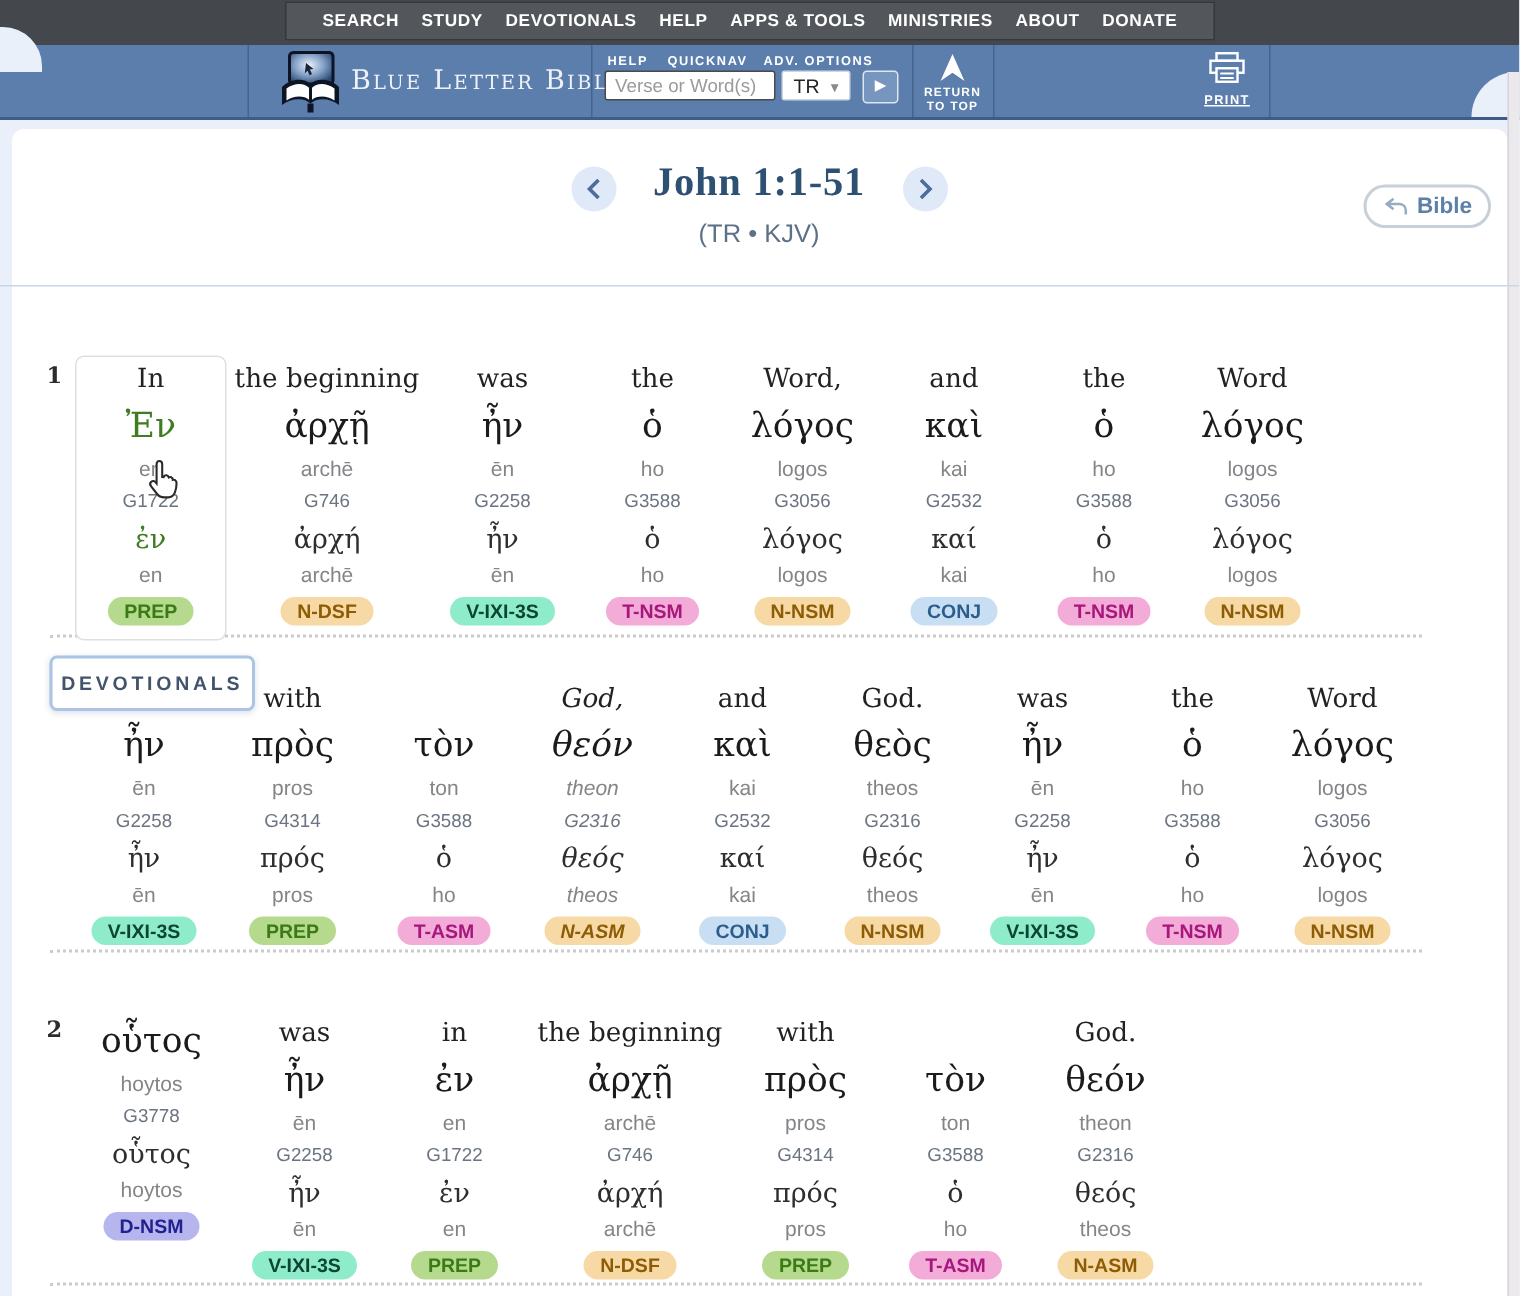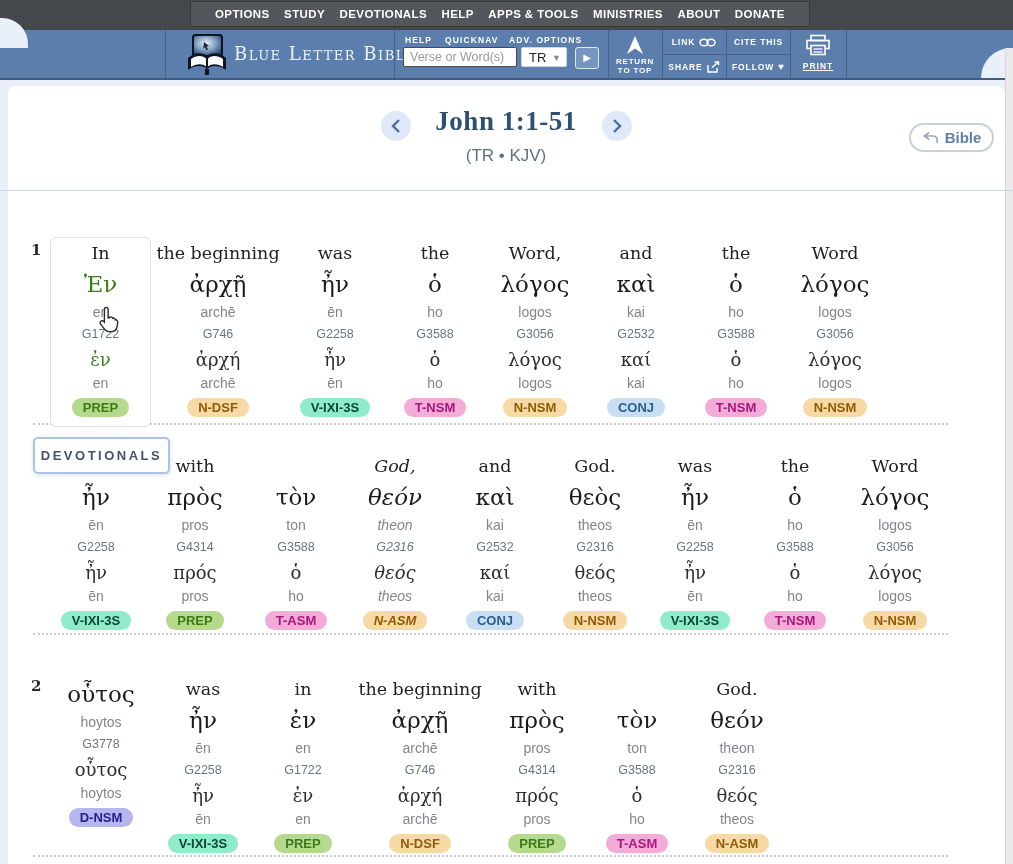--- a/index.html
+++ b/index.html
@@ -82,21 +82,21 @@
            box-shadow:0 1px 4px rgba(60,80,120,.18);}
   .cursor{position:absolute;left:96px;top:305px;z-index:9;}
 </style>
 </head>
 <body>
 
 <div id="page">
 
   <div class="topbar">
     <div class="menubox" id="topnav">
-        <a>OPTIONS</a>
+        <a>SEARCH</a>
         <a>STUDY</a>
         <a>DEVOTIONALS</a>
         <a>HELP</a>
         <a>APPS &amp; TOOLS</a>
         <a>MINISTRIES</a>
         <a>ABOUT</a>
         <a>DONATE</a>
       </div>
   </div>
 
@@ -132,43 +132,20 @@
       <div class="gobtn">▶</div>
     </div>
 
     <div class="hsec sec-return">
       <svg width="30" height="22" viewBox="0 0 30 22" style="margin-top:5px">
         <path d="M15 1 L23 19 L15 13.5 L7 19 Z" fill="#fff"></path>
       </svg>
       <div class="rtt-label">RETURN<br>TO TOP</div>
     </div>
 
-    <div class="hsec sec-grid">
-      <div class="gcell gc-tl">
-        <span>LINK</span>
-        <svg width="17" height="9" viewBox="0 0 17 9">
-          <ellipse cx="5" cy="4.5" rx="4" ry="3.3" fill="none" stroke="#fff" stroke-width="1.5"></ellipse>
-          <ellipse cx="12" cy="4.5" rx="4" ry="3.3" fill="none" stroke="#fff" stroke-width="1.5"></ellipse>
-        </svg>
-      </div>
-      <div class="gcell gc-tr">
-        <span>CITE THIS</span>
-      </div>
-      <div class="gcell gc-bl">
-        <span>SHARE</span>
-        <svg width="13" height="12" viewBox="0 0 13 12">
-          <path d="M1 4 L1 11 L10 11 L10 7" fill="none" stroke="#fff" stroke-width="1.4"></path>
-          <path d="M5 6.5 L11.5 1 M7.5 1 L11.5 1 L11.5 4.2" fill="none" stroke="#fff" stroke-width="1.4"></path>
-        </svg>
-      </div>
-      <div class="gcell gc-br">
-        <span>FOLLOW</span>
-        <span style="font-size:10px">♥</span>
-      </div>
-    </div>
 
     <div class="hsec sec-print">
       <svg width="28" height="25" viewBox="0 0 28 25" style="margin-top:4px">
         <rect x="7" y="1.5" width="14" height="5" fill="none" stroke="#fff" stroke-width="1.6"></rect>
         <rect x="3" y="6.5" width="22" height="8" fill="none" stroke="#fff" stroke-width="1.6"></rect>
         <rect x="7" y="11.5" width="14" height="9" fill="#5b7ead" stroke="#fff" stroke-width="1.6"></rect>
         <line x1="9.5" y1="15" x2="18.5" y2="15" stroke="#fff" stroke-width="1.3"></line>
         <line x1="9.5" y1="18" x2="18.5" y2="18" stroke="#fff" stroke-width="1.3"></line>
       </svg>
       <div class="print-label">PRINT</div>

